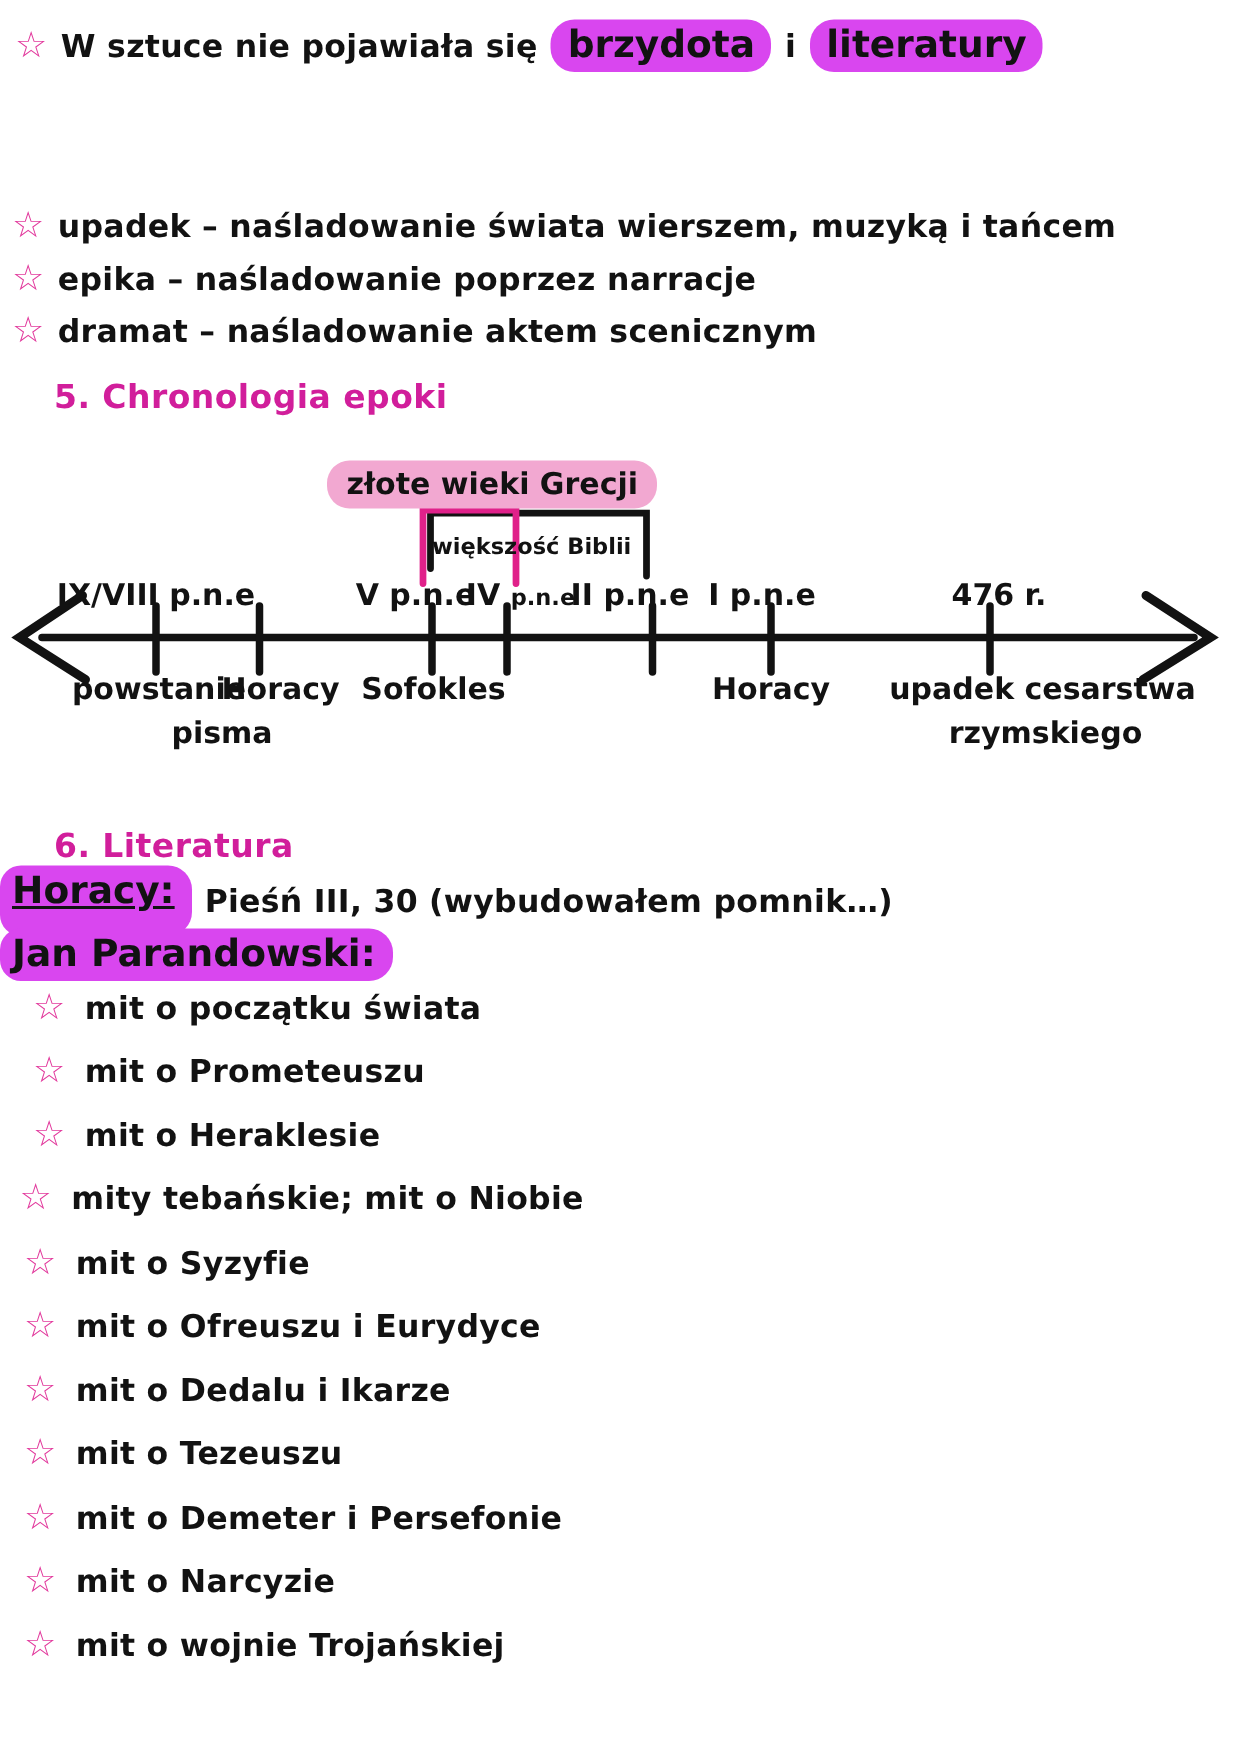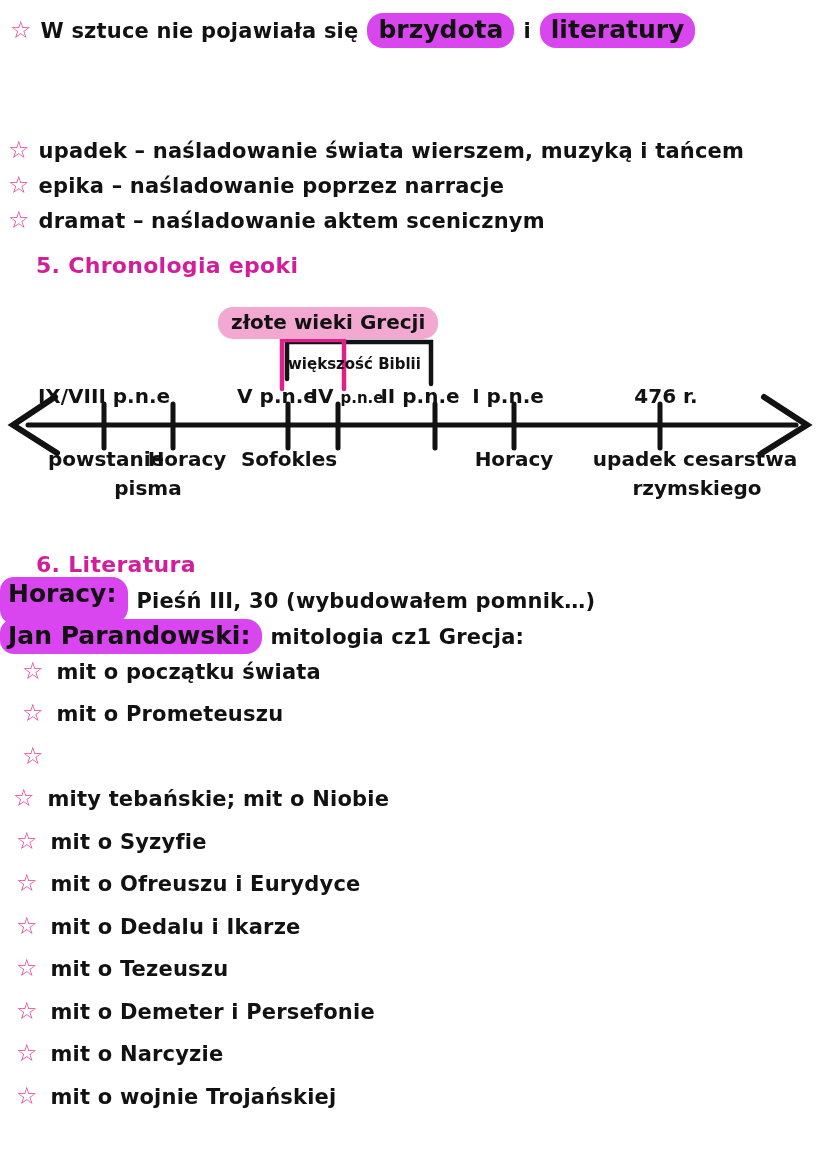--- a/index.html
+++ b/index.html
@@ -114,38 +114,38 @@
     <div class="tl-label" style="left:187px;top:152px;">Horacy</div>
     <div class="tl-label" style="left:289px;top:152px;">Sofokles</div>
     <div class="tl-label" style="left:514px;top:152px;">Horacy</div>
     <div class="tl-label" style="left:695px;top:152px;">upadek cesarstwa</div>
     <div class="tl-label" style="left:697px;top:181px;">rzymskiego</div>
   </div>
 
   <div class="pinkhead" style="left:36px;top:537px;margin-top:15px;">6. Literatura</div>
 
   <div class="lit-line" style="left:0;top:577px;">
-    <span class="pill edge" style="padding-top:2px;padding-bottom:16px;">Horacy:</span>
+    <span class="pill edge" style="padding-top:2px;padding-bottom:16px;text-decoration:underline;">Horacy:</span>
     <span class="txt">Pieśń III, 30 (wybudowałem pomnik…)</span>
   </div>
   <div class="lit-line" style="left:0;top:619px;">
     <span class="pill edge" style="padding-top:2px;padding-bottom:4px;">Jan Parandowski:</span>
-    <span class="txt">mitologia cz1 Grecja:</span>
   </div>
 
   <div class="myth" style="left:22px;top:660px;">
       <span class="star">☆</span>
       <span class="txt">mit o początku świata</span>
     </div>
   <div class="myth" style="left:22px;top:702px;">
       <span class="star">☆</span>
       <span class="txt">mit o Prometeuszu</span>
     </div>
   <div class="myth" style="left:22px;top:745px;">
       <span class="star">☆</span>
+      <span class="txt">mit o Heraklesie</span>
     </div>
   <div class="myth" style="left:13px;top:787px;">
       <span class="star">☆</span>
       <span class="txt">mity tebańskie; mit o Niobie</span>
     </div>
   <div class="myth" style="left:16px;top:830px;">
       <span class="star">☆</span>
       <span class="txt">mit o Syzyfie</span>
     </div>
   <div class="myth" style="left:16px;top:872px;">

